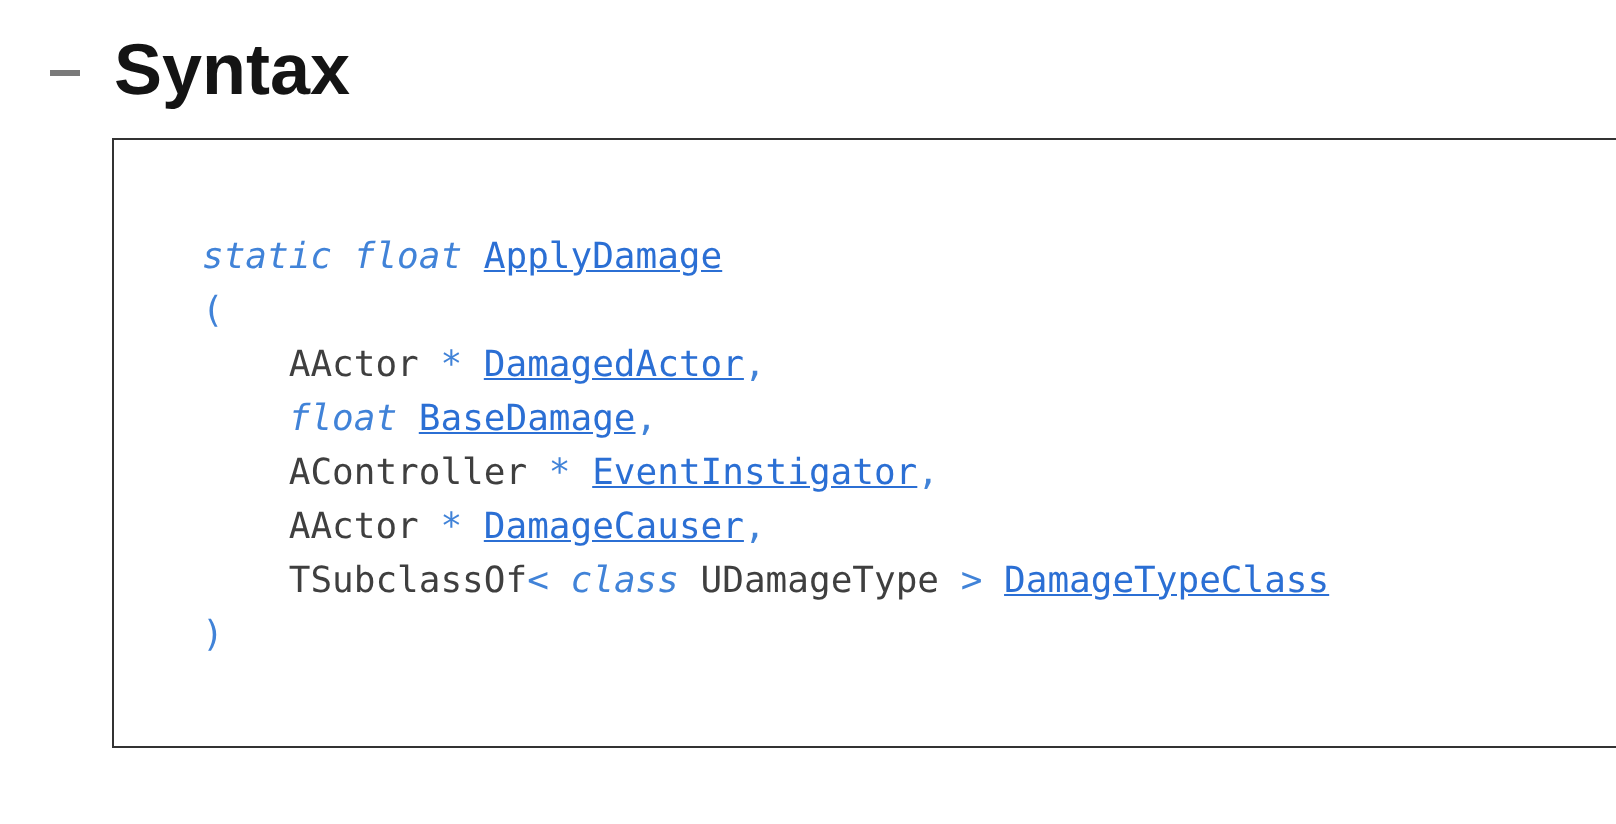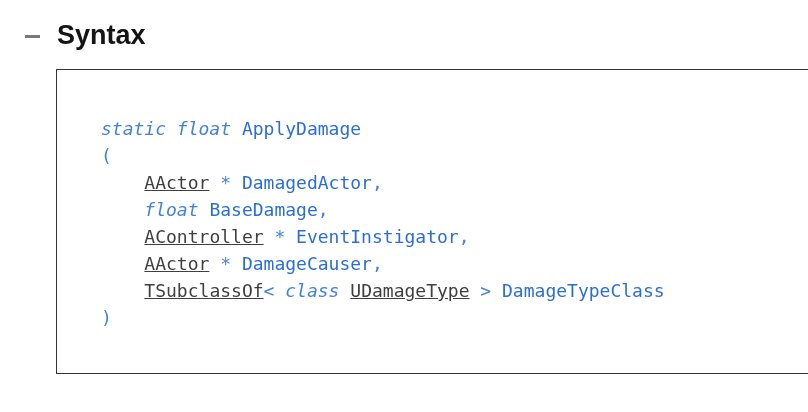--- a/index.html
+++ b/index.html
@@ -25,21 +25,21 @@
   .dash {
     display: inline-block;
     width: 15px;
     height: 3px;
     background: var(--c-dash, #7a7a7a);
     margin-right: 17px;
     margin-top: 2px;
   }
   .title {
     margin: 0;
-    font-size: 27px;
+    font-size: 36px;
     line-height: 32px;
     font-weight: 700;
     color: var(--c-heading, #141414);
     letter-spacing: 0;
   }
 
   
   .code-box {
     position: absolute;
     left: 56px;
@@ -55,22 +55,22 @@
     padding: 45px 0 0 44px;
     font-family: "DejaVu Sans Mono", monospace;
     font-size: 18px;
     line-height: 27px;
     white-space: pre;
     color: var(--c-type, #3f3f3f);
   }
   .code-line { height: 27px; }
   .tok-k { color: var(--c-keyword, #4183d8); font-style: italic; }
   .tok-o { color: var(--c-operator, #4183d8); }
-  .tok-i { color: var(--c-identifier, #2b6fd4); }
-  .tok-t { color: var(--c-type, #3f3f3f); text-decoration: underline; }
+  .tok-i { color: var(--c-identifier, #2b6fd4); text-decoration: underline; }
+  .tok-t { color: var(--c-type, #3f3f3f); }
   .tok-p { color: var(--c-type, #3f3f3f); }
 </style>
 </head>
 <body>
 
 <div class="page">
 
   <div class="section-header">
     <span class="dash"></span>
     <h2 class="title">Syntax</h2>

